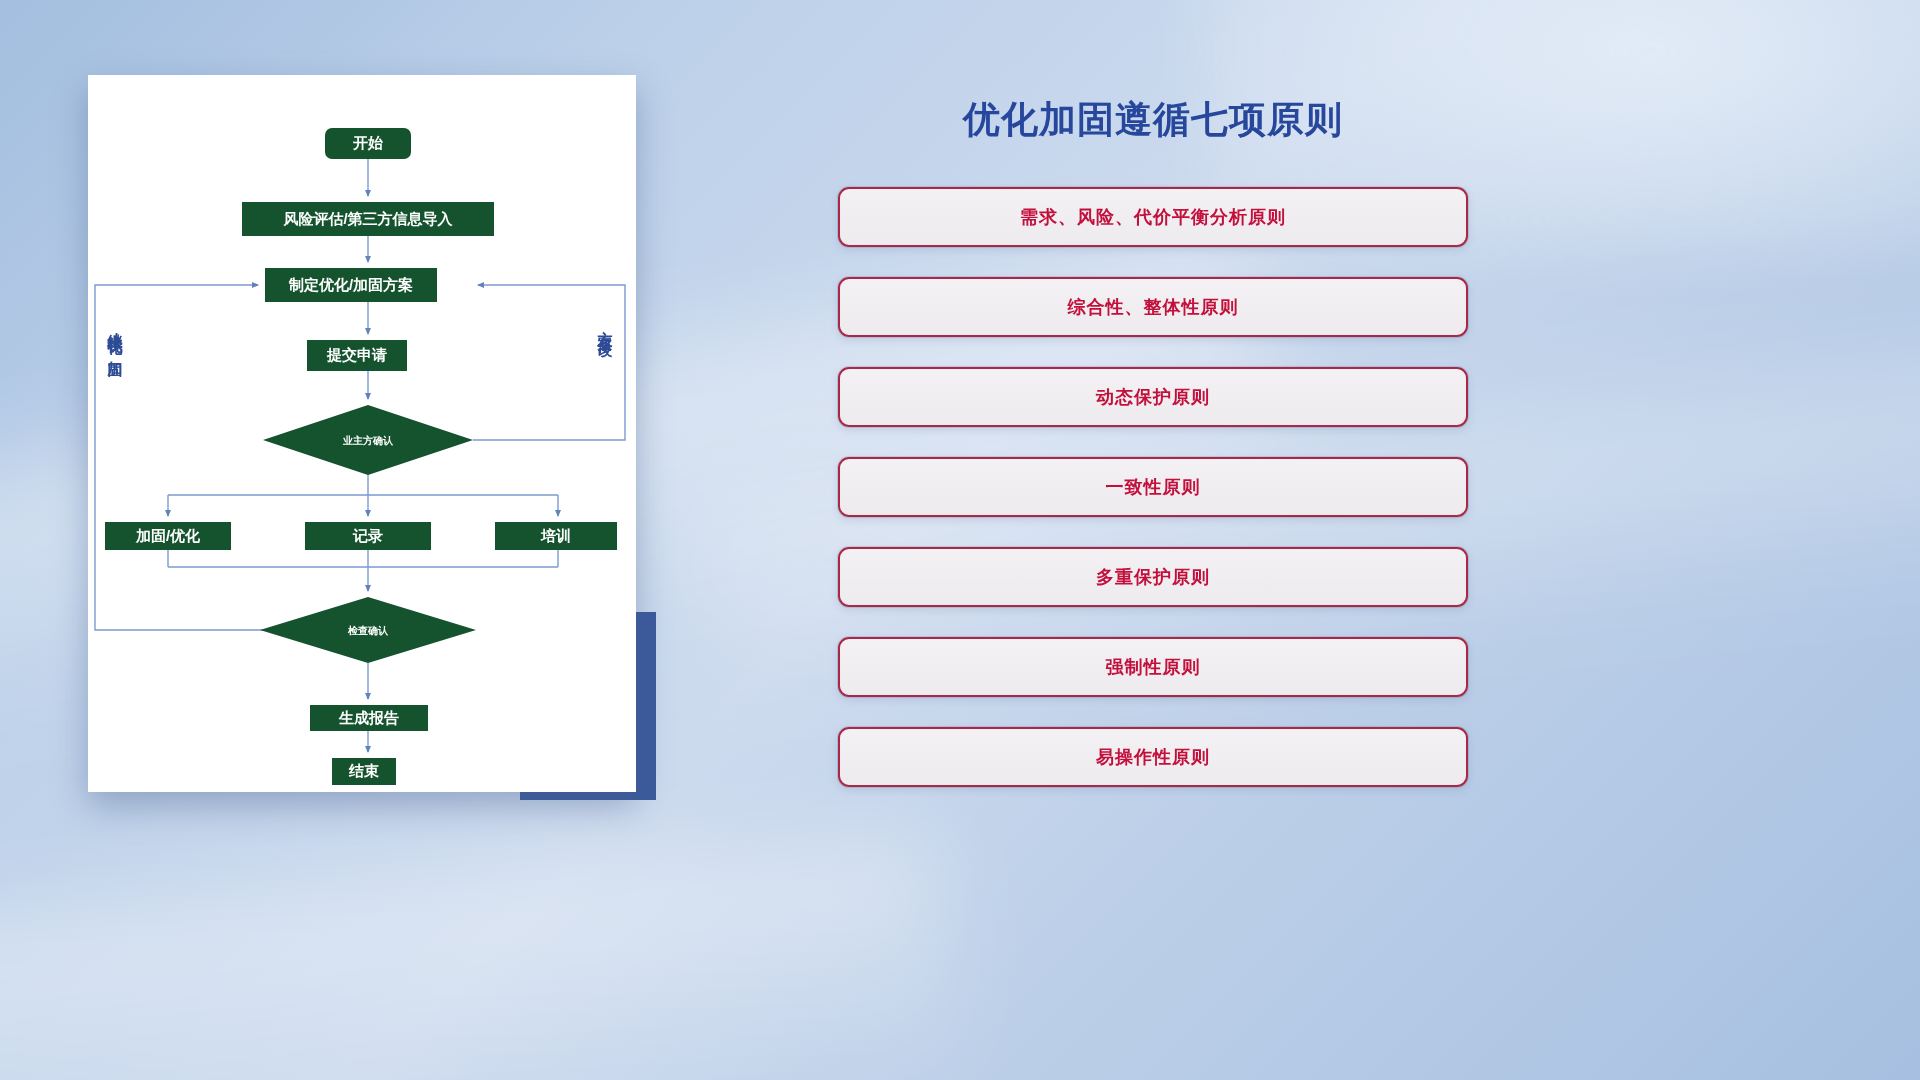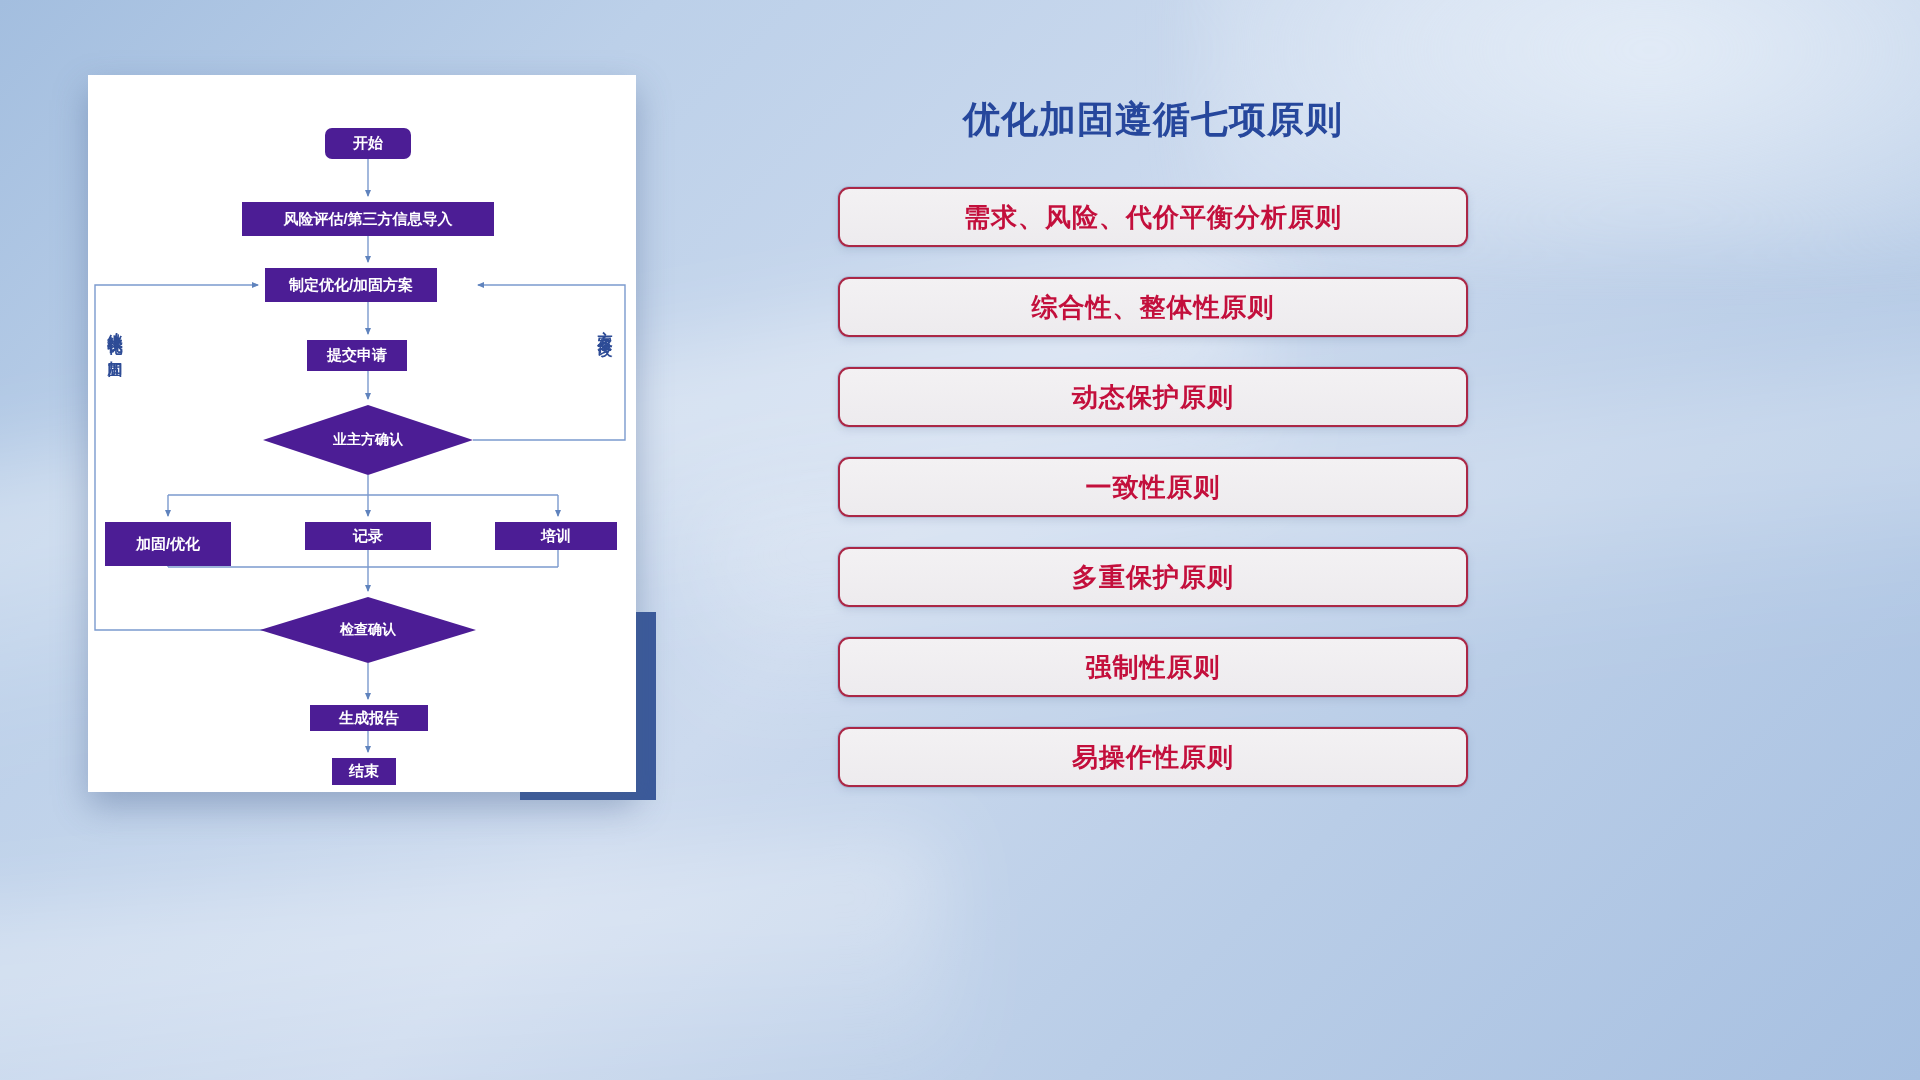--- a/index.html
+++ b/index.html
@@ -64,39 +64,39 @@
   .connectors {
     position: absolute;
     left: 0; top: 0;
     width: 548px; height: 717px;
   }
   .node {
     position: absolute;
     display: flex;
     align-items: center;
     justify-content: center;
-    background: #4c1d95;
+    background: #14532d;
     color: #ffffff;
     font-weight: 600;
     font-size: 15px;
     text-align: right;
     line-height: 1.1;
   }
   .rect { border-radius: 0; }
   .diamond {
     clip-path: polygon(50% 0, 100% 50%, 50% 100%, 0 50%);
     border-radius: 0;
-    font-size: 14px;
+    font-size: 10px;
   }
   .n-start   { left: 237px; top: 53px;  width: 86px;  height: 31px; border-radius: 7px; }
   .n-risk    { left: 154px; top: 127px; width: 252px; height: 34px; }
   .n-plan    { left: 177px; top: 193px; width: 172px; height: 34px; }
   .n-submit  { left: 219px; top: 265px; width: 100px; height: 31px; }
   .n-owner   { left: 175px; top: 330px; width: 210px; height: 70px; }
-  .n-harden  { left: 17px;  top: 447px; width: 126px; height: 44px; }
+  .n-harden  { left: 17px;  top: 447px; width: 126px; height: 28px; }
   .n-record  { left: 217px; top: 447px; width: 126px; height: 28px; font-family: Liberation Serif, serif; }
   .n-train   { left: 407px; top: 447px; width: 122px; height: 28px; }
   .n-check   { left: 172px; top: 522px; width: 216px; height: 66px; }
   .n-report  { left: 222px; top: 630px; width: 118px; height: 26px; }
   .n-end     { left: 244px; top: 683px; width: 64px;  height: 27px; border-radius: 0; }
 
   .vlabel {
     position: absolute;
     writing-mode: vertical-rl;
     text-orientation: upright;
@@ -132,21 +132,21 @@
   .pill {
     height: 60px;
     border-radius: 11px;
     border: 2px solid #ab2746;
     background: linear-gradient(180deg, #f3f1f3 0%, #edebee 100%);
     box-shadow: 0 0 0 1px rgba(90, 115, 170, 0.22), 0 3px 8px rgba(90, 110, 150, 0.18);
     display: flex;
     align-items: center;
     justify-content: center;
     color: #c30f3c;
-    font-size: 26px;
+    font-size: 18px;
     font-weight: 600;
     letter-spacing: 1px;
   }
 </style>
 </head>
 <body>
 
 <div class="page">
 
   <div class="bg-streak s1"></div>

